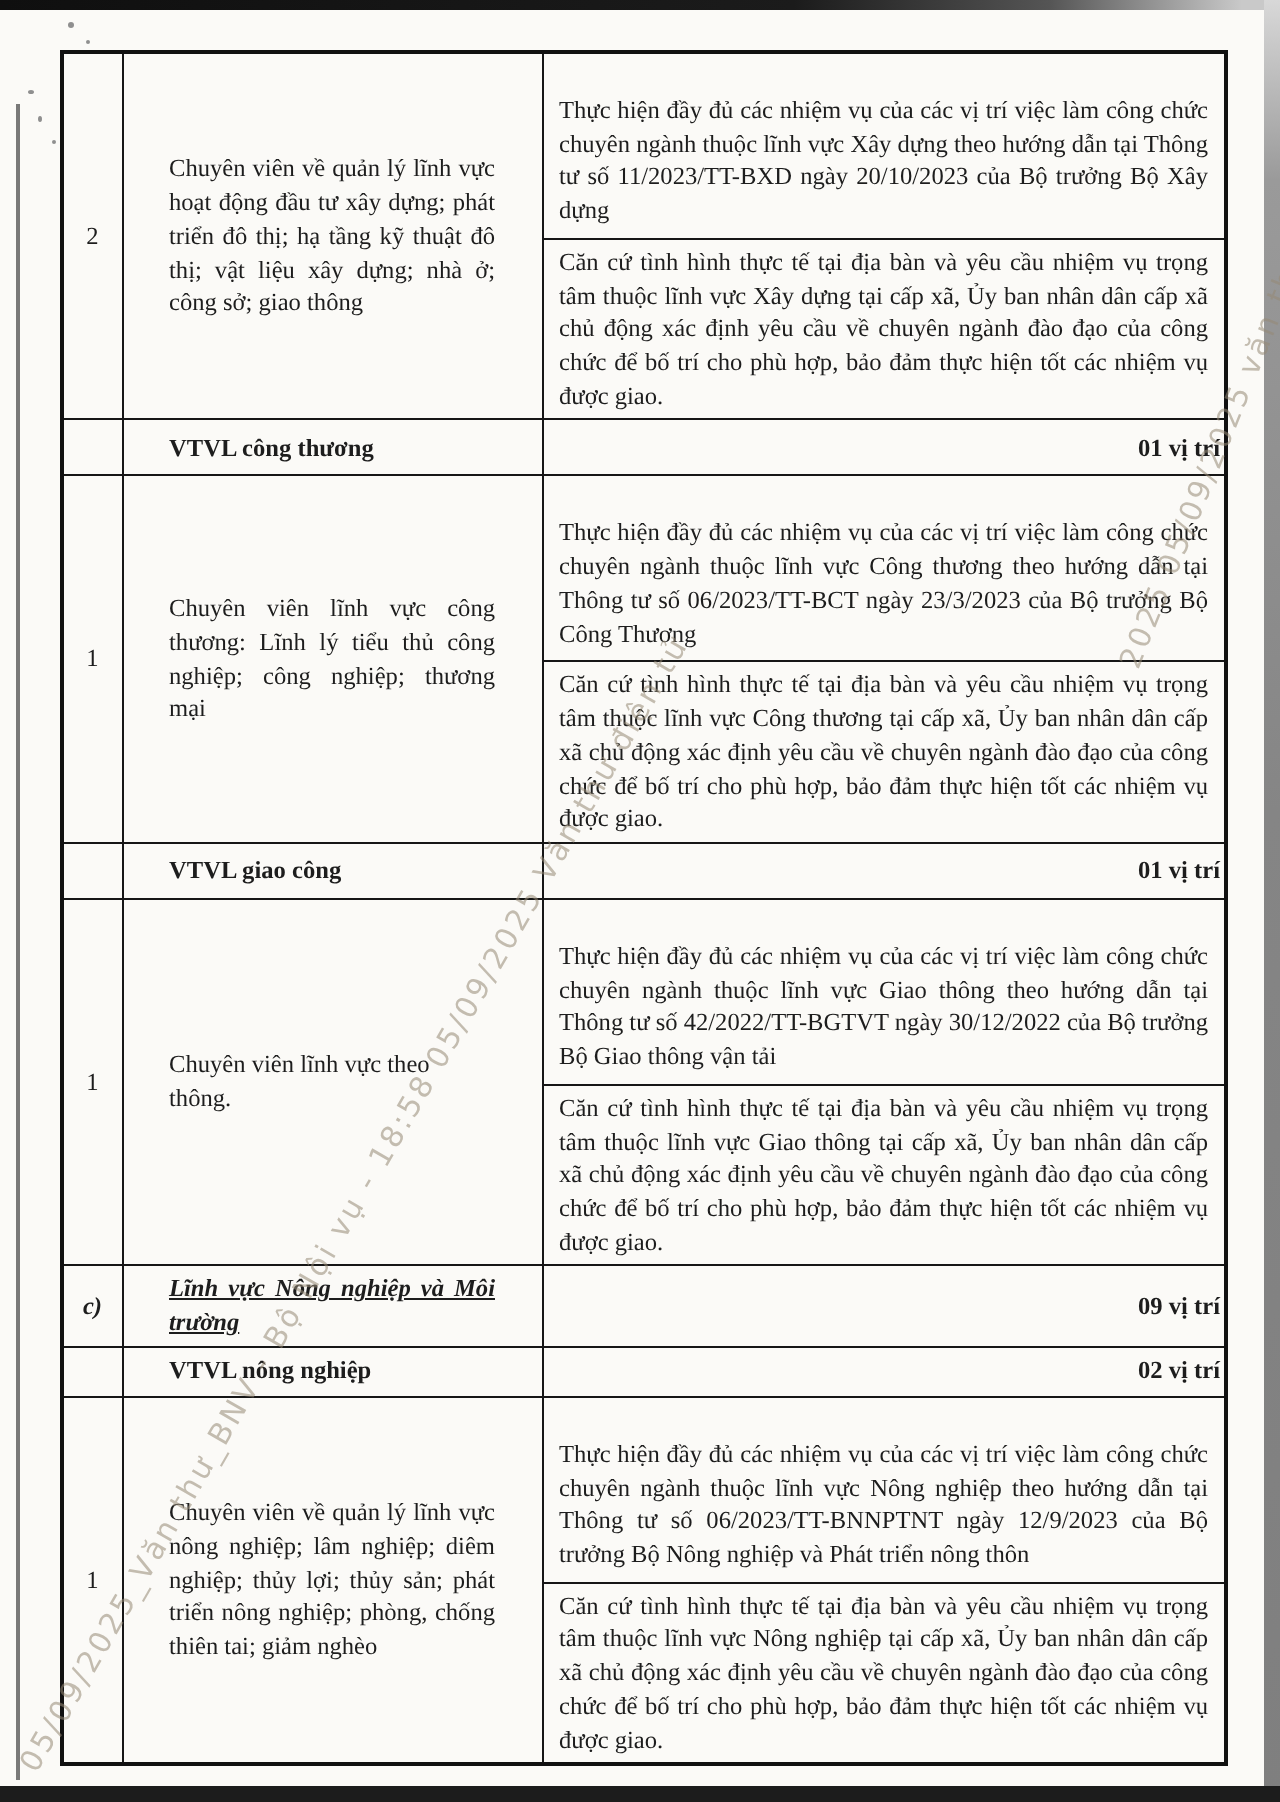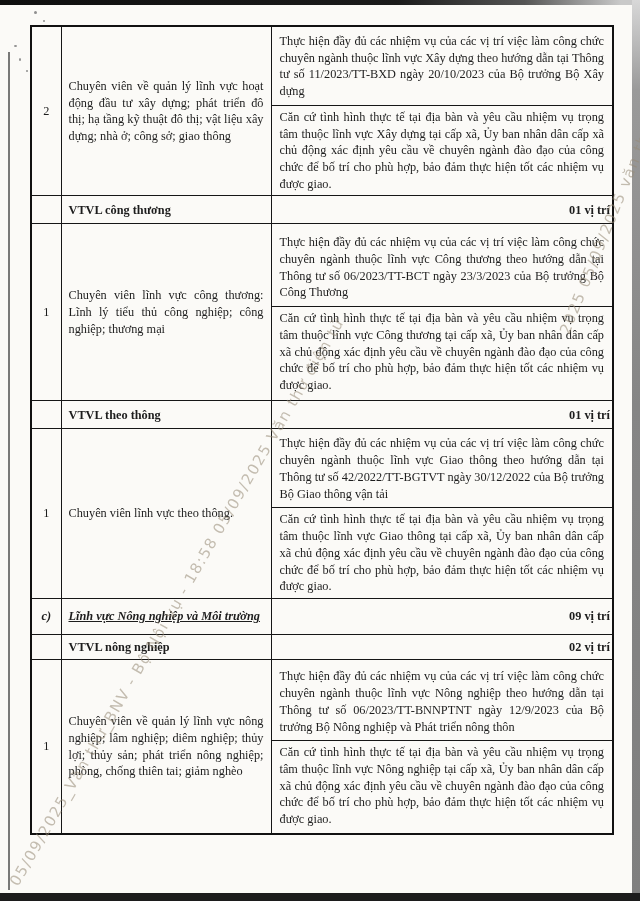--- a/index.html
+++ b/index.html
@@ -41,27 +41,27 @@
   table.doc td{
     border:1px solid #161616;
     font-size:12.3px;line-height:1.36;
     box-sizing:border-box;
     vertical-align:middle;
   }
   table.doc{border:2px solid #111;}
   col.w-num{width:30px;} col.w-desc{width:210px;} col.w-task{width:342px;}
 
   td.c-num{text-align:center;padding:1px;}
-  td.c-desc{text-align:justify;padding:3px 7px;}
+  td.c-desc{text-align:justify;padding:3px 23px;}
   td.c-task{padding:0;vertical-align:top;}
   .taskwrap{display:flex;flex-direction:column;height:100%;}
-  .task-a{border-bottom:1px solid #161616;padding:6px 8px 5px 8px;text-align:justify;flex:0 0 auto;}
+  .task-a{border-bottom:1px solid #161616;padding:20px 8px 5px 8px;text-align:justify;flex:0 0 auto;}
   .task-b{padding:3px 8px;text-align:justify;flex:1 1 auto;}
 
-  td.c-vtvl{font-weight:bold;padding:3px 7px;font-size:13px;}
+  td.c-vtvl{font-weight:bold;padding:3px 23px;font-size:13px;}
   td.c-count{font-weight:bold;text-align:right;font-size:13px;padding:2px;}
   tr.r-section td{font-weight:bold;}
   tr.r-section td.c-num,tr.r-section td.c-vtvl{font-style:italic;}
   tr.r-section td.c-vtvl{text-align:justify;text-decoration:underline;}
 </style>
 </head>
 <body>
 
 <div class="page">
 
@@ -109,21 +109,21 @@
         <td class="c-task">
           <div class="taskwrap">
             <div class="task-a">Thực hiện đầy đủ các nhiệm vụ của các vị trí việc làm công chức chuyên ngành thuộc lĩnh vực Công thương theo hướng dẫn tại Thông tư số 06/2023/TT-BCT ngày 23/3/2023 của Bộ trưởng Bộ Công Thương</div>
             <div class="task-b">Căn cứ tình hình thực tế tại địa bàn và yêu cầu nhiệm vụ trọng tâm thuộc lĩnh vực Công thương tại cấp xã, Ủy ban nhân dân cấp xã chủ động xác định yêu cầu về chuyên ngành đào đạo của công chức để bố trí cho phù hợp, bảo đảm thực hiện tốt các nhiệm vụ được giao.</div>
           </div>
         </td>
       </tr>
 
       <tr class="r-vtvl" style="height:28px;">
         <td class="c-num"></td>
-        <td class="c-vtvl">VTVL theo thông</td>
+        <td class="c-vtvl">VTVL giao công</td>
         <td class="c-count">01 vị trí</td>
       </tr>
 
       <tr class="r-pos" style="height:164px;">
         <td class="c-num">1</td>
         <td class="c-desc" style="text-align:left;">Chuyên viên lĩnh vực theo thông.</td>
         <td class="c-task">
           <div class="taskwrap">
             <div class="task-a">Thực hiện đầy đủ các nhiệm vụ của các vị trí việc làm công chức chuyên ngành thuộc lĩnh vực Giao thông theo hướng dẫn tại Thông tư số 42/2022/TT-BGTVT ngày 30/12/2022 của Bộ trưởng Bộ Giao thông vận tải</div>
             <div class="task-b">Căn cứ tình hình thực tế tại địa bàn và yêu cầu nhiệm vụ trọng tâm thuộc lĩnh vực Giao thông tại cấp xã, Ủy ban nhân dân cấp xã chủ động xác định yêu cầu về chuyên ngành đào đạo của công chức để bố trí cho phù hợp, bảo đảm thực hiện tốt các nhiệm vụ được giao.</div>

